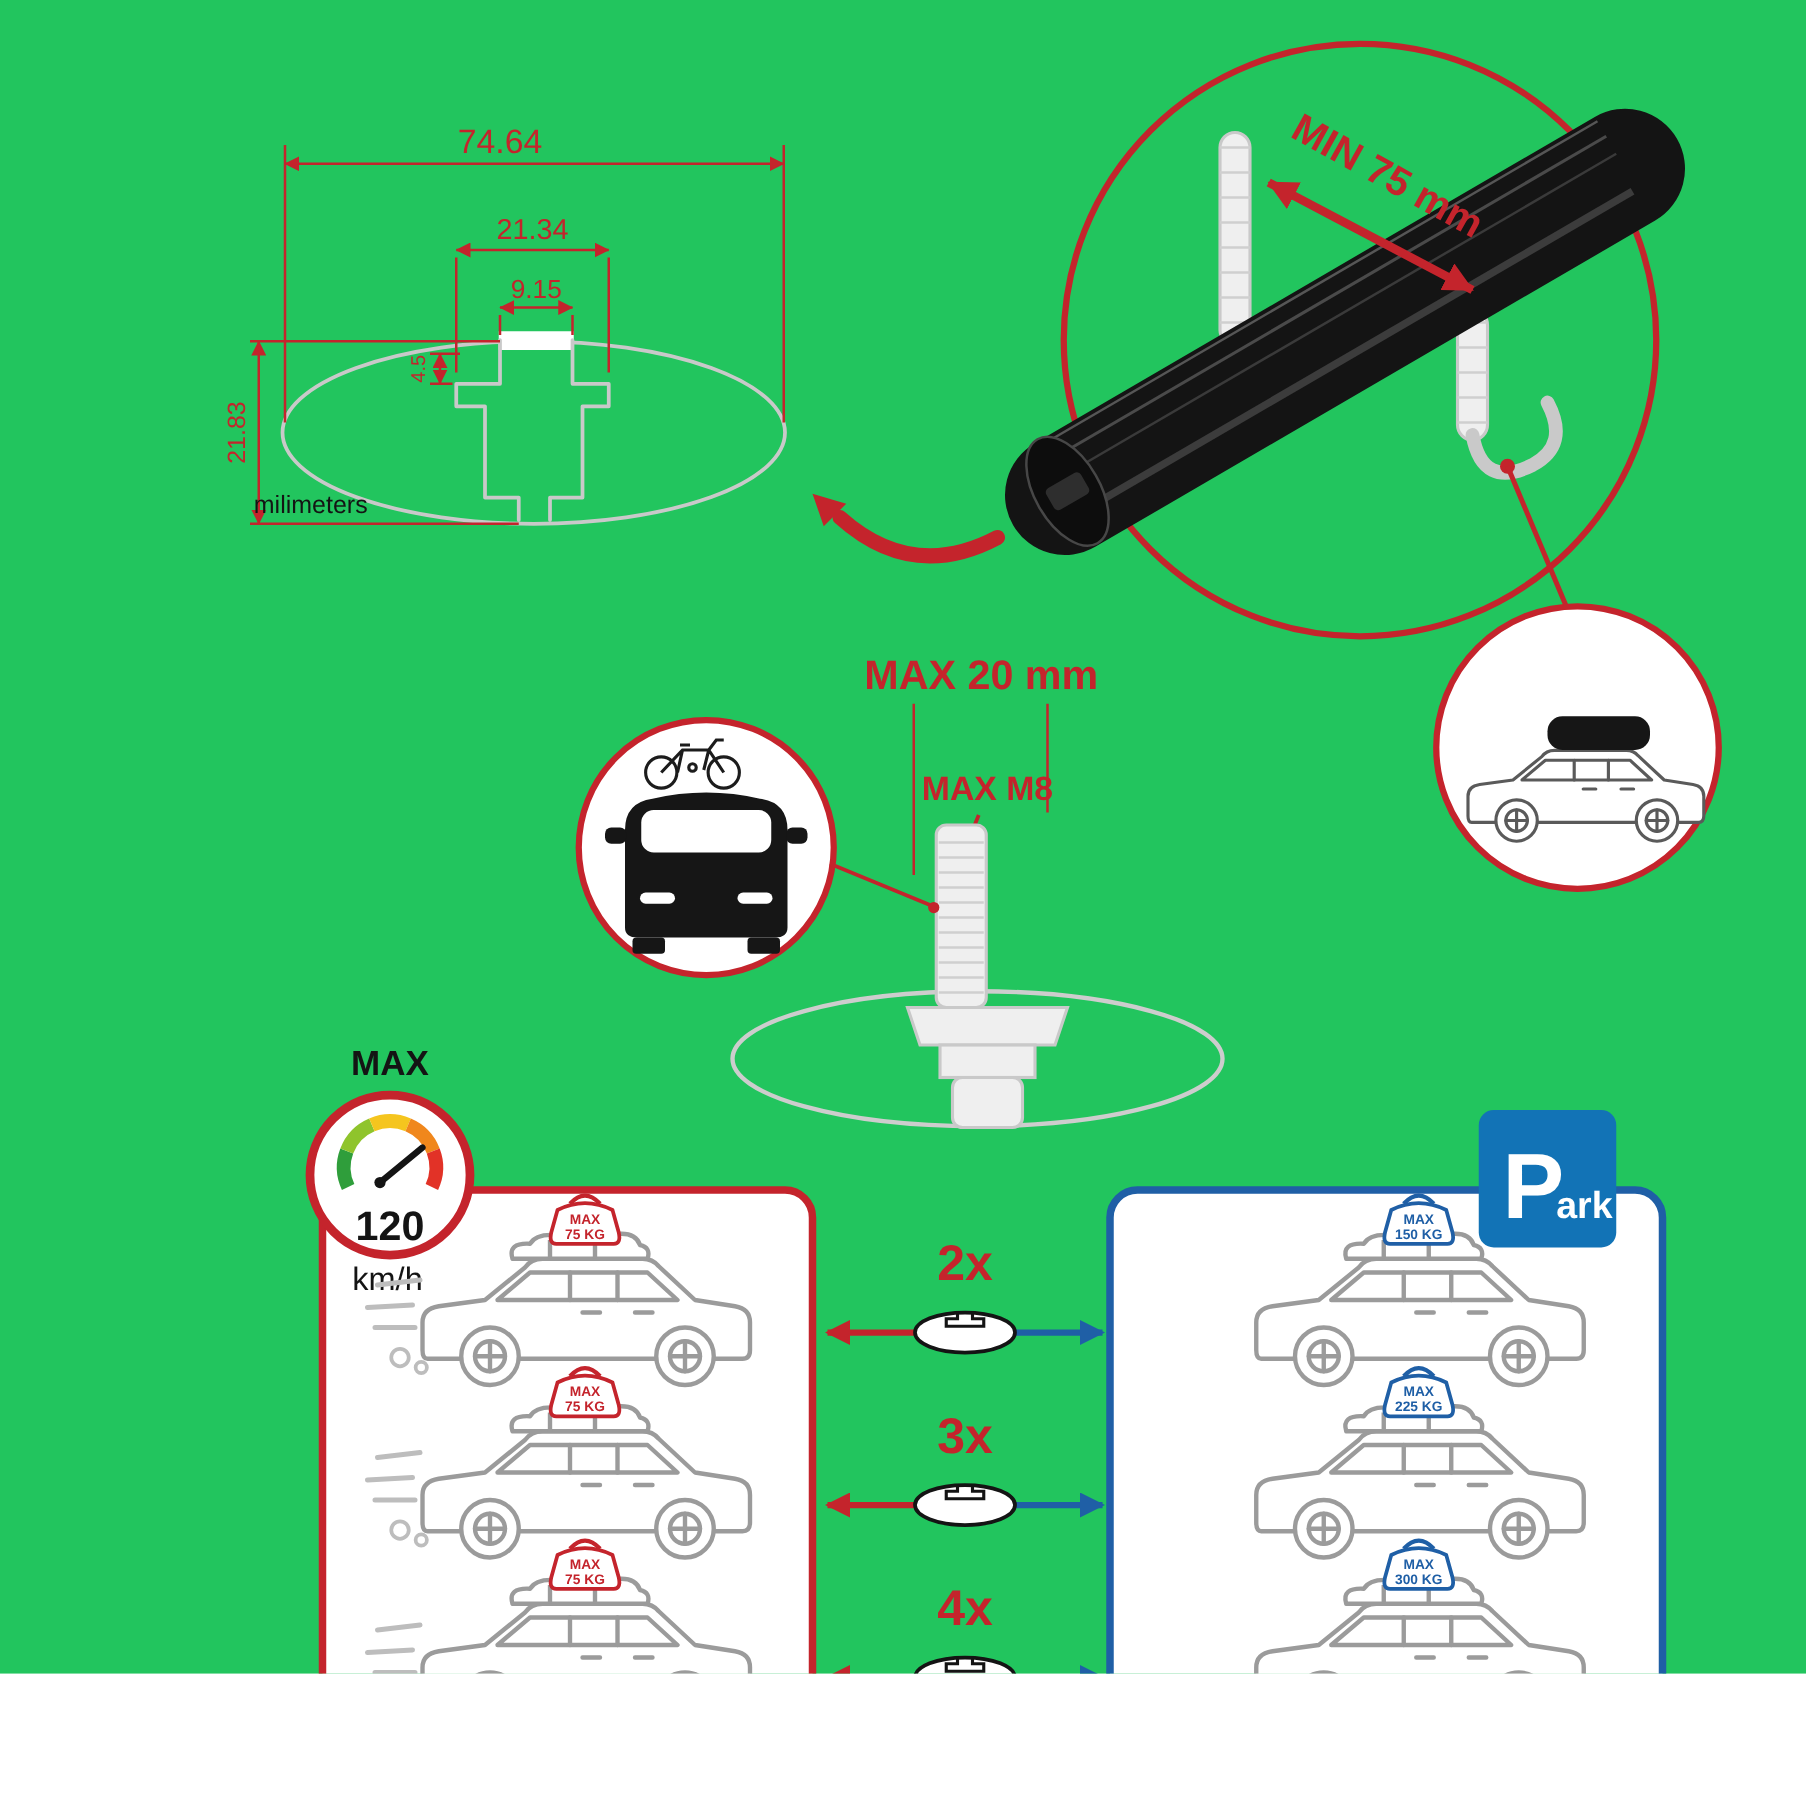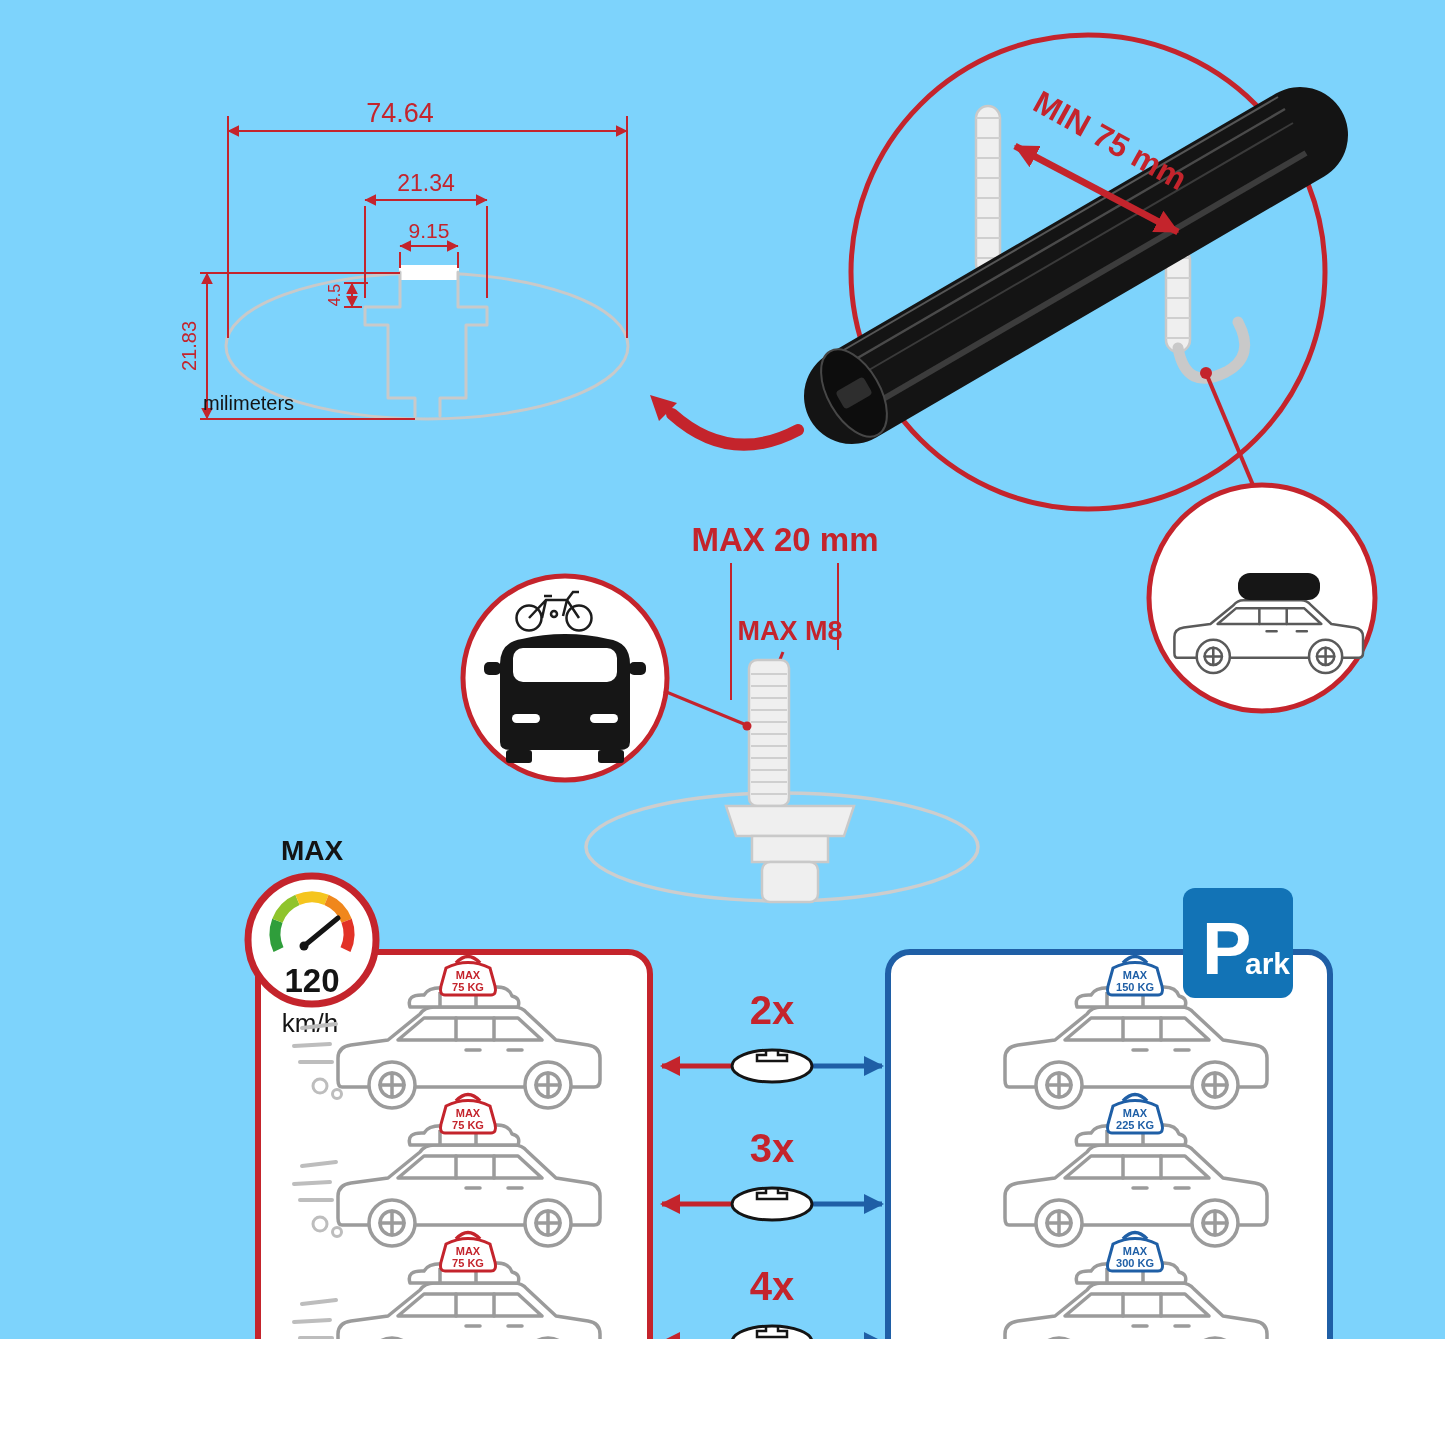--- a/index.html
+++ b/index.html
@@ -1,16 +1,16 @@
 <!DOCTYPE html>
 <html><head>
 <meta charset="utf-8">
 <style>
   html,body{margin:0;padding:0;background:#ffffff;}
-  #stage{position:relative;width:1445px;height:1339px;background:#7dd3fc;overflow:hidden;}
+  #stage{position:relative;width:1445px;height:1339px;background:#22c55e;overflow:hidden;}
   svg{display:block;}
   text{font-family:"Liberation Sans",sans-serif;}
   .t-red{fill:#c4242c;}
   .t-black{fill:#141414;}
   .t-white{fill:#ffffff;}
   .bold{font-weight:bold;}
   .dim{stroke:#c4242c;stroke-width:2;fill:none;}
   .dim-thin{stroke:#c4242c;stroke-width:2;fill:none;}
   .profile{stroke:#c9c9c9;stroke-width:3;fill:none;stroke-linecap:round;stroke-linejoin:round;}
   .hardware{fill:#efefef;stroke:#c9c9c9;stroke-width:2.5;}

